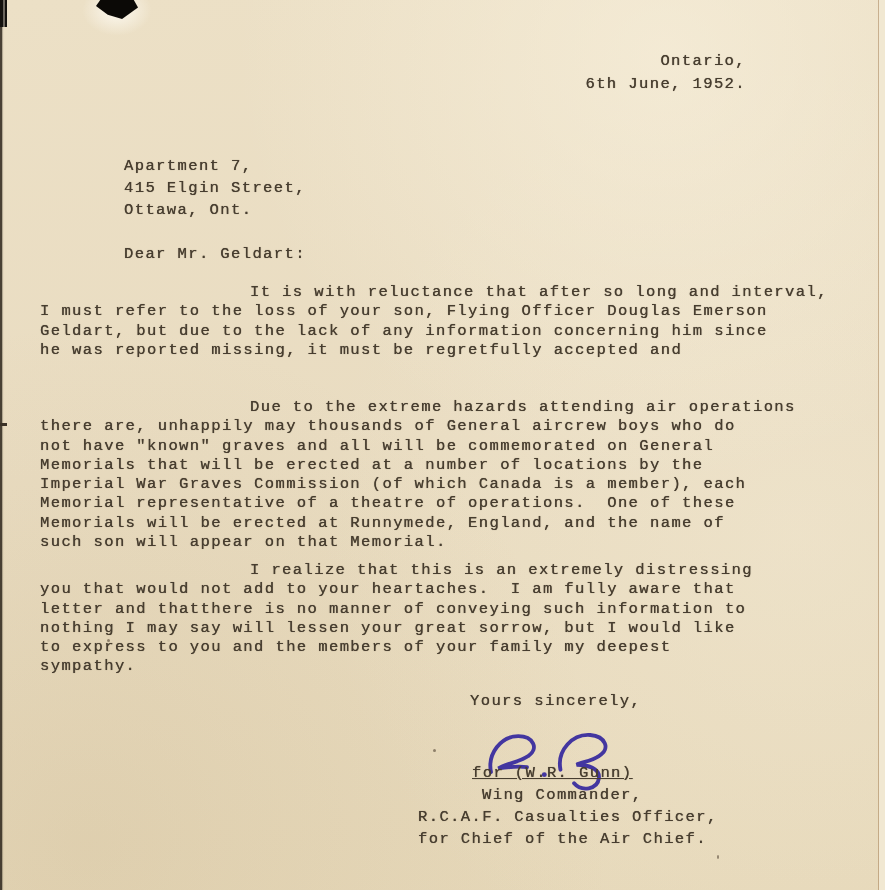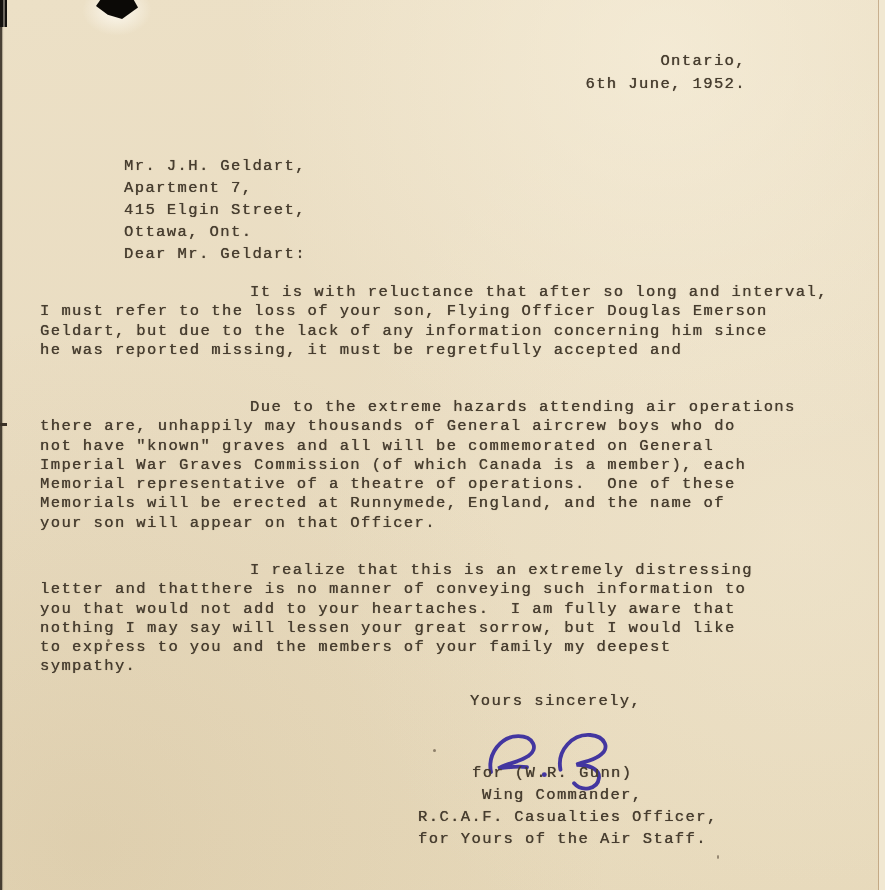--- a/index.html
+++ b/index.html
@@ -30,21 +30,21 @@
   .date-block { top: 50px; right: 139px; text-align: right; line-height: 23px; }
   .recipient  { left: 124px; top: 155px; line-height: 22px; }
   .salutation { left: 124px; top: 245px; }
   .para { left: 40px; width: 800px; line-height: 19.3px; }
   .p1 { top: 283px; }
   .p2 { top: 398px; }
   .p3 { top: 561px; }
   .indent { padding-left: 210px; }
   .valediction { left: 470px; top: 692px; }
   .sigblock { left: 418px; top: 762px; line-height: 22px; }
-  .sl0 { padding-left: 54px; }
+  .sl0 { padding-left: 54px; text-decoration: underline; }
   .sl1 { padding-left: 64px; }
   .signature { position: absolute; left: 478px; top: 730px; }
 
   
   .edge-left {
     position: absolute; left: 0; top: 0; width: 2px; height: 100%;
     background: rgba(36,29,21,0.82);
     box-shadow: 1px 0 1px rgba(36,29,21,0.3);
   }
   .edge-right-line {
@@ -89,62 +89,62 @@
   <div class="speck speck2"></div>
   <div class="speck speck3"></div>
   <div class="speck speck4"></div>
 
   <div class="ink date-block">
     <div class="line">Ontario,</div>
     <div class="line">6th June, 1952.</div>
   </div>
 
   <div class="ink recipient">
-    <div class="line">Mr. J.H. Geldart,</div>
     <div class="line">Apartment 7,</div>
     <div class="line">415 Elgin Street,</div>
     <div class="line">Ottawa, Ont.</div>
   </div>
 
   <div class="ink salutation line">Dear Mr. Geldart:</div>
 
   <div class="ink para p1">
     <div class="line indent">It is with reluctance that after so long and interval,</div>
     <div class="line">I must refer to the loss of your son, Flying Officer Douglas Emerson</div>
     <div class="line">Geldart, but due to the lack of any information concerning him since</div>
     <div class="line">he was reported missing, it must be regretfully accepted and</div>
   </div>
 
   <div class="ink para p2">
     <div class="line indent">Due to the extreme hazards attending air operations</div>
     <div class="line">there are, unhappily may thousands of General aircrew boys who do</div>
     <div class="line">not have "known" graves and all will be commemorated on General</div>
+    <div class="line">Memorials that will be erected at a number of locations by the</div>
     <div class="line">Imperial War Graves Commission (of which Canada is a member), each</div>
     <div class="line">Memorial representative of a theatre of operations.  One of these</div>
     <div class="line">Memorials will be erected at Runnymede, England, and the name of</div>
-    <div class="line">your son will appear on that Officer.</div>
+    <div class="line">such son will appear on that Memorial.</div>
   </div>
 
   <div class="ink para p3">
     <div class="line indent">I realize that this is an extremely distressing</div>
+    <div class="line">you that would not add to your heartaches.  I am fully aware that</div>
     <div class="line">letter and thatthere is no manner of conveying such information to</div>
-    <div class="line">you that would not add to your heartaches.  I am fully aware that</div>
     <div class="line">nothing I may say will lessen your great sorrow, but I would like</div>
     <div class="line">to express to you and the members of your family my deepest</div>
     <div class="line">sympathy.</div>
   </div>
 
   <div class="ink valediction line">Yours sincerely,</div>
 
   <svg class="signature" width="150" height="62" viewBox="0 0 120 50" fill="none">
     <path d="M10,34 C7,19 18,5 32,5 C44,5 49,15 40,21 C33,26 22,27 16,31 C23,30 33,29 39,30" stroke="#4336a0" stroke-width="3.1" stroke-linecap="round" fill="none"></path>
     <circle cx="53" cy="36" r="2" fill="#4336a0"></circle>
     <path d="M66,32 C63,16 76,3 90,4 C102,5 107,15 97,21 C91,25 83,26 79,28 C88,28 98,31 97,39 C96,48 83,50 77,43" stroke="#4336a0" stroke-width="3.1" stroke-linecap="round" fill="none"></path>
   </svg>
 
   <div class="ink sigblock">
     <div class="line sl0">for (W.R. Gunn)</div>
     <div class="line sl1">Wing Commander,</div>
     <div class="line">R.C.A.F. Casualties Officer,</div>
-    <div class="line">for Yours of the Air Staff.</div>
+    <div class="line">for Chief of the Air Chief.</div>
   </div>
 
 </div>
 
 </body></html>

